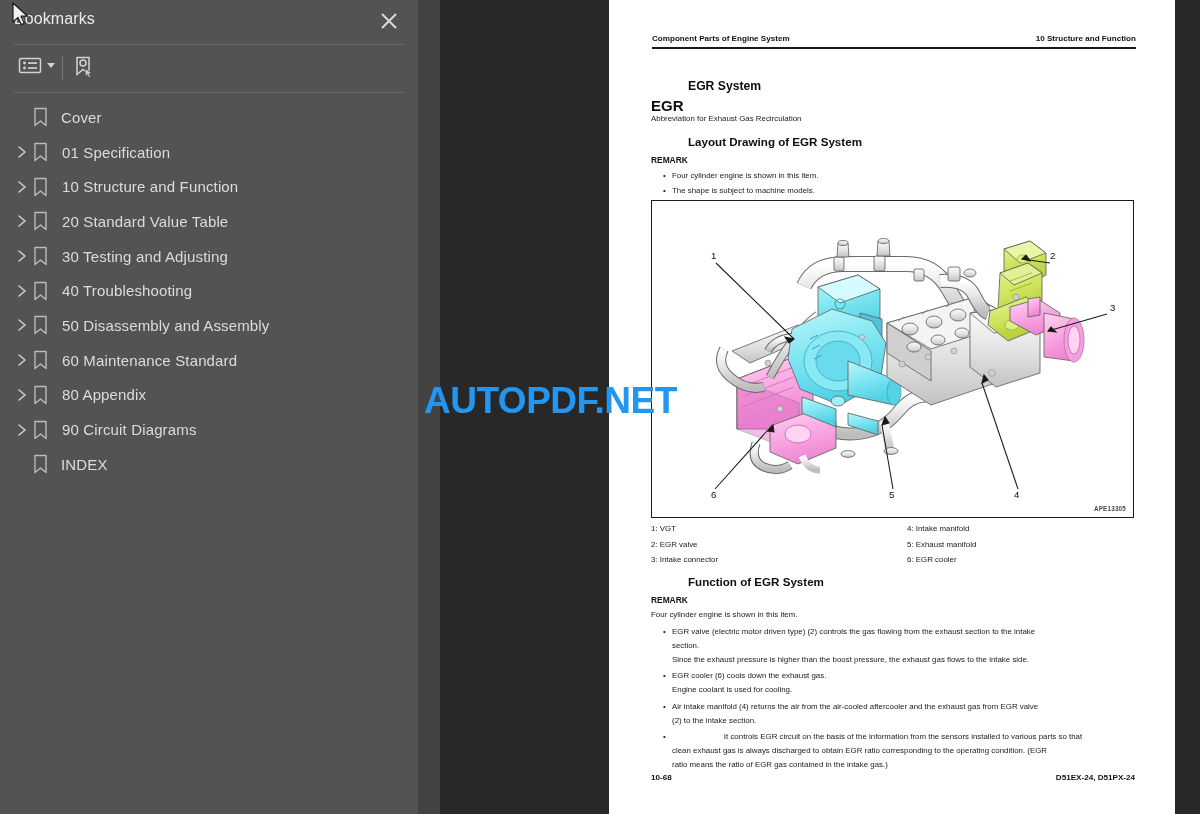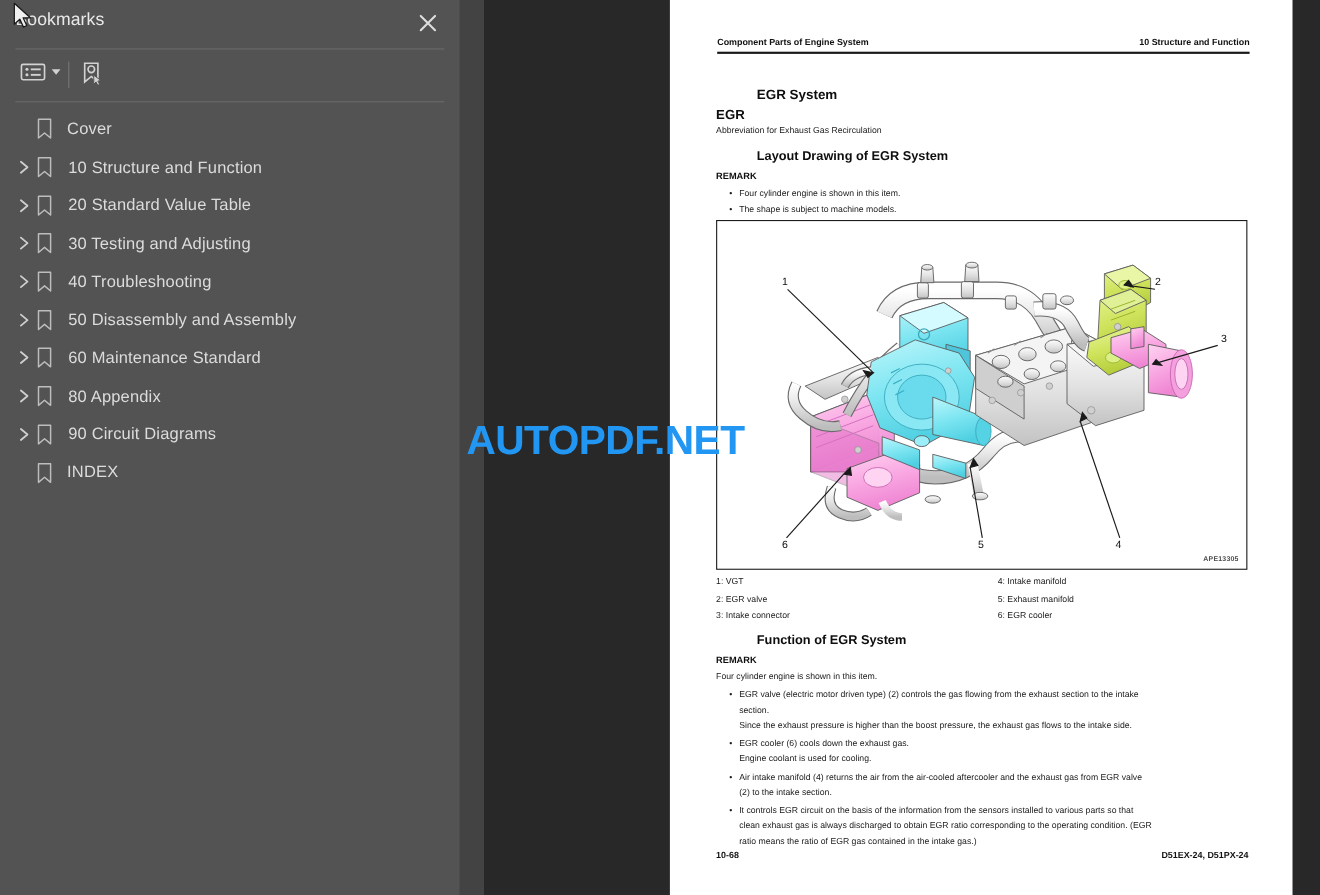--- a/index.html
+++ b/index.html
@@ -100,21 +100,21 @@
   .pg-head span { font-size: 8.1px; font-weight: bold; color: #121212; }
   .pg-head-rule {
     position: absolute; left: 43px; top: 47px; width: 484px;
     height: 2px; background: #1a1a1a;
   }
 
   .h1 {
     position: absolute; left: 651px; font-size: 12.2px; font-weight: bold; color: #0e0e0e; padding-left: 37px;
   }
   .h2 {
-    position: absolute; left: 651px; font-size: 12px; font-weight: bold; color: #0e0e0e;
+    position: absolute; left: 651px; font-size: 15px; font-weight: bold; color: #0e0e0e;
   }
   .small {
     position: absolute; left: 651px; font-size: 7.9px; color: #1a1a1a;
   }
   .bullet-line {
     position: absolute; font-size: 7.9px; color: #1a1a1a;
   }
   .bullet-dot {
     position: absolute; font-size: 8px; color: #1a1a1a;
   }
@@ -201,20 +201,33 @@
 
     <div class="bm-list">
 
     <div class="bm-row noarrow">
           <div class="bm-icon">
             <svg width="15" height="20" viewBox="0 0 15 20">
               <path d="M2 1.5 h11 v17 l-5.5 -4.6 l-5.5 4.6 Z" fill="none" stroke="#bdbdbd" stroke-width="1.35" stroke-linejoin="round"></path>
             </svg>
           </div>
           <div class="bm-label">Cover</div>
+        </div>
+        <div class="bm-row">
+          <div class="bm-arrow">
+            <svg width="12" height="14" viewBox="0 0 12 14">
+              <path d="M3 2 L9 7 L3 12" fill="none" stroke="#cfcfcf" stroke-width="1.6" stroke-linecap="round" stroke-linejoin="round"></path>
+            </svg>
+          </div>
+          <div class="bm-icon">
+            <svg width="15" height="20" viewBox="0 0 15 20">
+              <path d="M2 1.5 h11 v17 l-5.5 -4.6 l-5.5 4.6 Z" fill="none" stroke="#bdbdbd" stroke-width="1.35" stroke-linejoin="round"></path>
+            </svg>
+          </div>
+          <div class="bm-label">01 Specification</div>
         </div>
         <div class="bm-row">
           <div class="bm-arrow">
             <svg width="12" height="14" viewBox="0 0 12 14">
               <path d="M3 2 L9 7 L3 12" fill="none" stroke="#cfcfcf" stroke-width="1.6" stroke-linecap="round" stroke-linejoin="round"></path>
             </svg>
           </div>
           <div class="bm-icon">
             <svg width="15" height="20" viewBox="0 0 15 20">
               <path d="M2 1.5 h11 v17 l-5.5 -4.6 l-5.5 4.6 Z" fill="none" stroke="#bdbdbd" stroke-width="1.35" stroke-linejoin="round"></path>
@@ -541,21 +554,21 @@
       <div class="bullet-line" style="left: 672px; top: 627px; width: 462px;">EGR valve (electric motor driven type) (2) controls the gas flowing from the exhaust section to the intake</div>
       <div class="bullet-line" style="left: 672px; top: 641.1px; width: 462px;">section.</div>
       <div class="bullet-line" style="left: 672px; top: 655.2px; width: 462px;">Since the exhaust pressure is higher than the boost pressure, the exhaust gas flows to the intake side.</div>
       <div class="bullet-dot" style="left: 663px; top: 671.3px;">•</div>
       <div class="bullet-line" style="left: 672px; top: 671.3px; width: 462px;">EGR cooler (6) cools down the exhaust gas.</div>
       <div class="bullet-line" style="left: 672px; top: 685.4px; width: 462px;">Engine coolant is used for cooling.</div>
       <div class="bullet-dot" style="left: 663px; top: 701.5px;">•</div>
       <div class="bullet-line" style="left: 672px; top: 701.5px; width: 462px;">Air intake manifold (4) returns the air from the air-cooled aftercooler and the exhaust gas from EGR valve</div>
       <div class="bullet-line" style="left: 672px; top: 715.6px; width: 462px;">(2) to the intake section.</div>
       <div class="bullet-dot" style="left: 663px; top: 731.7px;">•</div>
-      <div class="bullet-line" style="left: 672px; top: 731.7px; width: 462px;">It controls EGR circuit on the basis of the information from the sensors installed to various parts so that</div>
+      <div class="bullet-line" style="left: 672px; top: 731.7px; width: 462px; text-align: center;">It controls EGR circuit on the basis of the information from the sensors installed to various parts so that</div>
       <div class="bullet-line" style="left: 672px; top: 745.8px; width: 462px;">clean exhaust gas is always discharged to obtain EGR ratio corresponding to the operating condition. (EGR</div>
       <div class="bullet-line" style="left: 672px; top: 759.9px; width: 462px;">ratio means the ratio of EGR gas contained in the intake gas.)</div>
     </div>
 
   <div class="pg-foot">
     <span>10-68</span>
     <span>D51EX-24, D51PX-24</span>
   </div>
 
   <div class="watermark" style="color: rgb(33, 150, 243);">AUTOPDF.NET</div>

